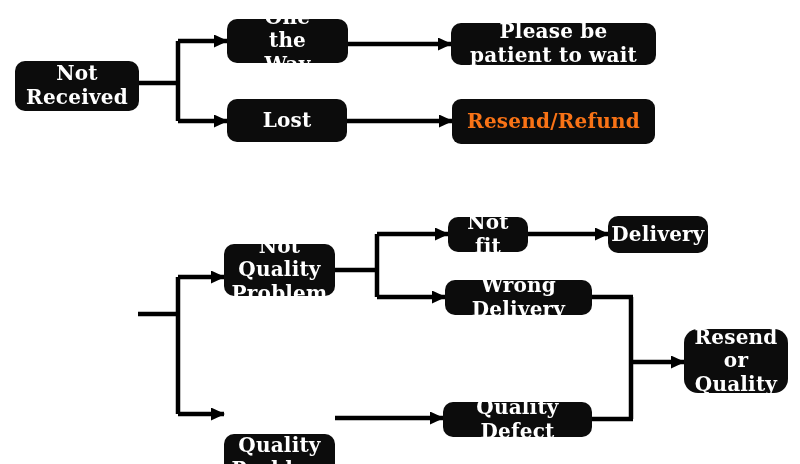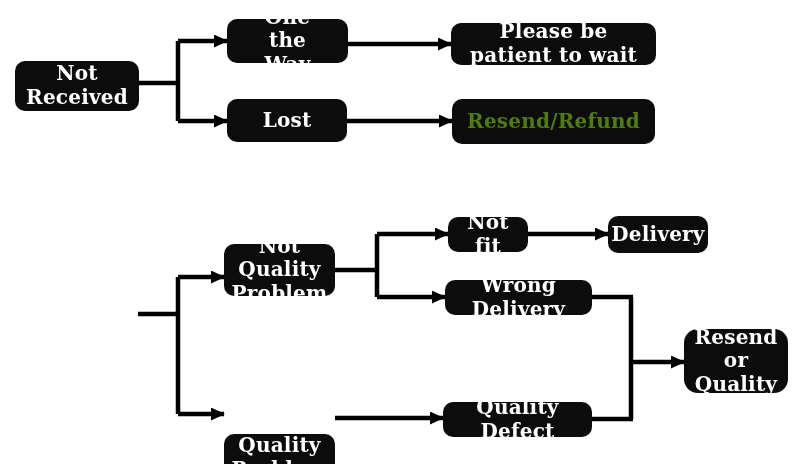--- a/index.html
+++ b/index.html
@@ -60,21 +60,21 @@
         <polyline points="592,419 633,419" fill="none" stroke="#000000" stroke-width="4.5"></polyline>
         <polyline points="631,362 684,362" fill="none" stroke="#000000" stroke-width="4.5" marker-end="url(#arrowhead)"></polyline>
         <polyline points="335,418 443,418" fill="none" stroke="#000000" stroke-width="4.5" marker-end="url(#arrowhead)"></polyline>
       </g>
   </svg>
 
   <div class="node" style="left: 15px; top: 61px; width: 124px; height: 50px; background: rgb(12, 12, 12); color: rgb(255, 255, 255);"><span>Not Received</span></div>
   <div class="node" style="left: 227px; top: 19px; width: 121px; height: 44px; background: rgb(12, 12, 12); color: rgb(255, 255, 255);"><span>One the Way</span></div>
   <div class="node" style="left: 227px; top: 99px; width: 120px; height: 43px; background: rgb(12, 12, 12); color: rgb(255, 255, 255);"><span>Lost</span></div>
   <div class="node" style="left: 451px; top: 23px; width: 205px; height: 42px; background: rgb(12, 12, 12); color: rgb(255, 255, 255);"><span>Please be patient to wait</span></div>
-  <div class="node" style="left: 452px; top: 99px; width: 203px; height: 45px; background: rgb(12, 12, 12); color: #4d7c0f;"><span>Resend/Refund</span></div>
+  <div class="node" style="left: 452px; top: 99px; width: 203px; height: 45px; background: rgb(12, 12, 12); color: #f97316; border-radius: 9px;"><span>Resend/Refund</span></div>
   <div class="node" style="left: 224px; top: 244px; width: 111px; height: 52px; background: rgb(12, 12, 12); color: rgb(255, 255, 255);"><span>Not Quality
 Problem</span></div>
   <div class="node" style="left: 224px; top: 391px; width: 111px; height: 47px; background: rgb(12, 12, 12); color: rgb(255, 255, 255); margin-top: 43px;"><span>Quality
 Problem</span></div>
   <div class="node" style="left: 448px; top: 217px; width: 80px; height: 35px; background: rgb(12, 12, 12); color: rgb(255, 255, 255);"><span>Not fit</span></div>
   <div class="node" style="left: 608px; top: 216px; width: 100px; height: 37px; background: rgb(12, 12, 12); color: rgb(255, 255, 255);"><span>Delivery</span></div>
   <div class="node" style="left: 445px; top: 280px; width: 147px; height: 35px; background: rgb(12, 12, 12); color: rgb(255, 255, 255);"><span>Wrong Delivery</span></div>
   <div class="node" style="left: 443px; top: 402px; width: 149px; height: 35px; background: rgb(12, 12, 12); color: rgb(255, 255, 255);"><span>Quality Defect</span></div>
   <div class="node big-radius" style="left: 684px; top: 329px; width: 104px; height: 64px; background: rgb(12, 12, 12); color: rgb(255, 255, 255);"><span>Resend or
 Quality</span></div>

